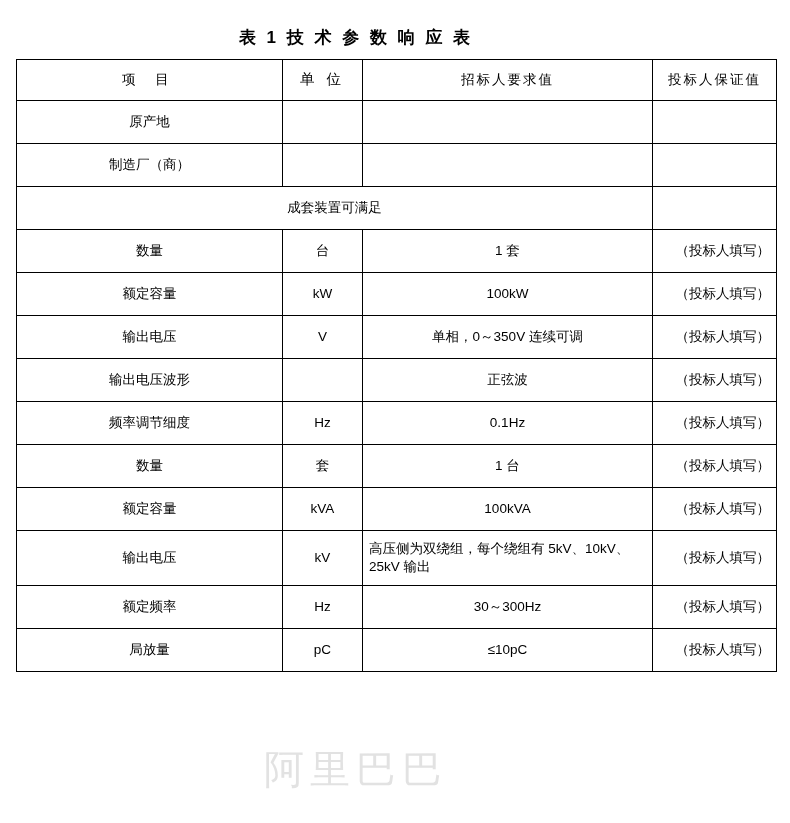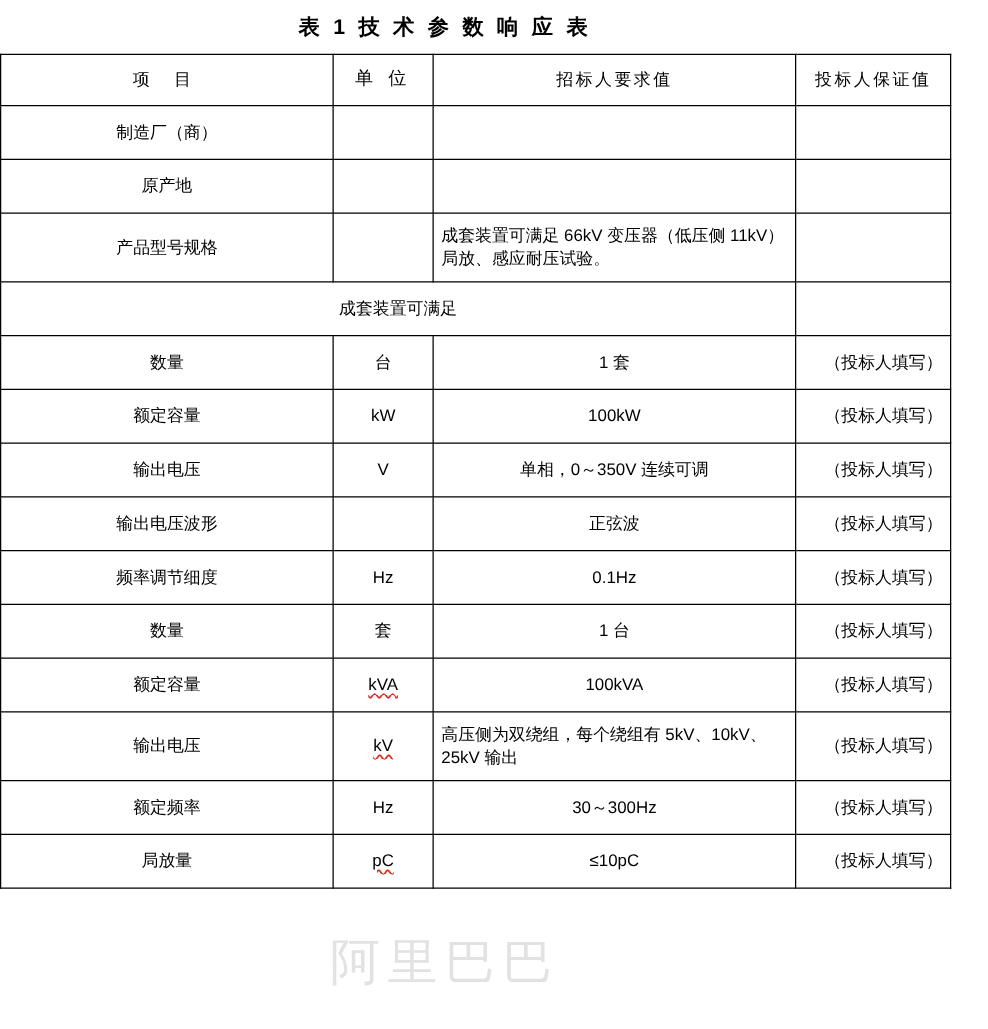--- a/index.html
+++ b/index.html
@@ -13,21 +13,21 @@
     font-family: "Liberation Serif", "DejaVu Serif", serif;
     color: #000000;
     position: relative;
     overflow: hidden;
   }
   #page {
     width: 712px;
     height: 823px;
     position: relative;
     box-sizing: border-box;
-    padding: 0;
+    padding: 16px;
   }
   .doc-title {
     text-align: center;
     font-size: 17px;
     font-weight: bold;
     letter-spacing: 3px;
     padding-top: 10px;
     padding-bottom: 10px;
     font-family: "Liberation Sans", "DejaVu Sans", sans-serif;
   }
@@ -57,21 +57,20 @@
   }
   .hdr .c-item { letter-spacing: 8px; }
   .hdr .c-unit { letter-spacing: 4px; font-family: "Liberation Sans", "DejaVu Sans", sans-serif; font-size: 14.5px;}
   .row-tall td { height: 46px; }
   .row-std td { height: 34px; }
   .section td.section-label {
     text-align: center;
   }
   .req-left { text-align: left; padding-left: 10px; }
   .wavy {
-    text-decoration: underline;
     text-decoration-style: wavy;
     text-decoration-color: #d93025;
     text-underline-offset: 2px;
   }
   .watermark {
     position: absolute;
     left: 0;
     right: 0;
     bottom: 26px;
     text-align: center;
@@ -99,35 +98,29 @@
         <col style="width:124px">
     </colgroup>
     <tbody id="table-body">
       <tr class="hdr">
         <td class="c-item">项      目</td>
         <td class="c-unit">单   位</td>
         <td class="c-req">招标人要求值</td>
         <td class="c-bid">投标人保证值</td>
       </tr>
     <tr class="row-std">
-          <td class="c-item">制造厂（商）</td>
+          <td class="c-item">原产地</td>
           <td class="c-unit"></td>
           <td class="c-req"></td>
           <td class="c-bid"></td>
         </tr>
         <tr class="row-std">
-          <td class="c-item">原产地</td>
+          <td class="c-item">制造厂（商）</td>
           <td class="c-unit"></td>
           <td class="c-req"></td>
-          <td class="c-bid"></td>
-        </tr>
-        <tr class="row-tall">
-          <td class="c-item">产品型号规格</td>
-          <td class="c-unit"></td>
-          <td class="c-req req-left">成套装置可满足 66kV 变压器（低压侧 11kV）局放、感应耐压试验。</td>
           <td class="c-bid"></td>
         </tr>
         <tr class="row-std section">
           <td class="section-label" colspan="3">成套装置可满足</td>
           <td class="c-bid"></td>
         </tr>
         <tr class="row-std">
           <td class="c-item">数量</td>
           <td class="c-unit">台</td>
           <td class="c-req">1 套</td>

